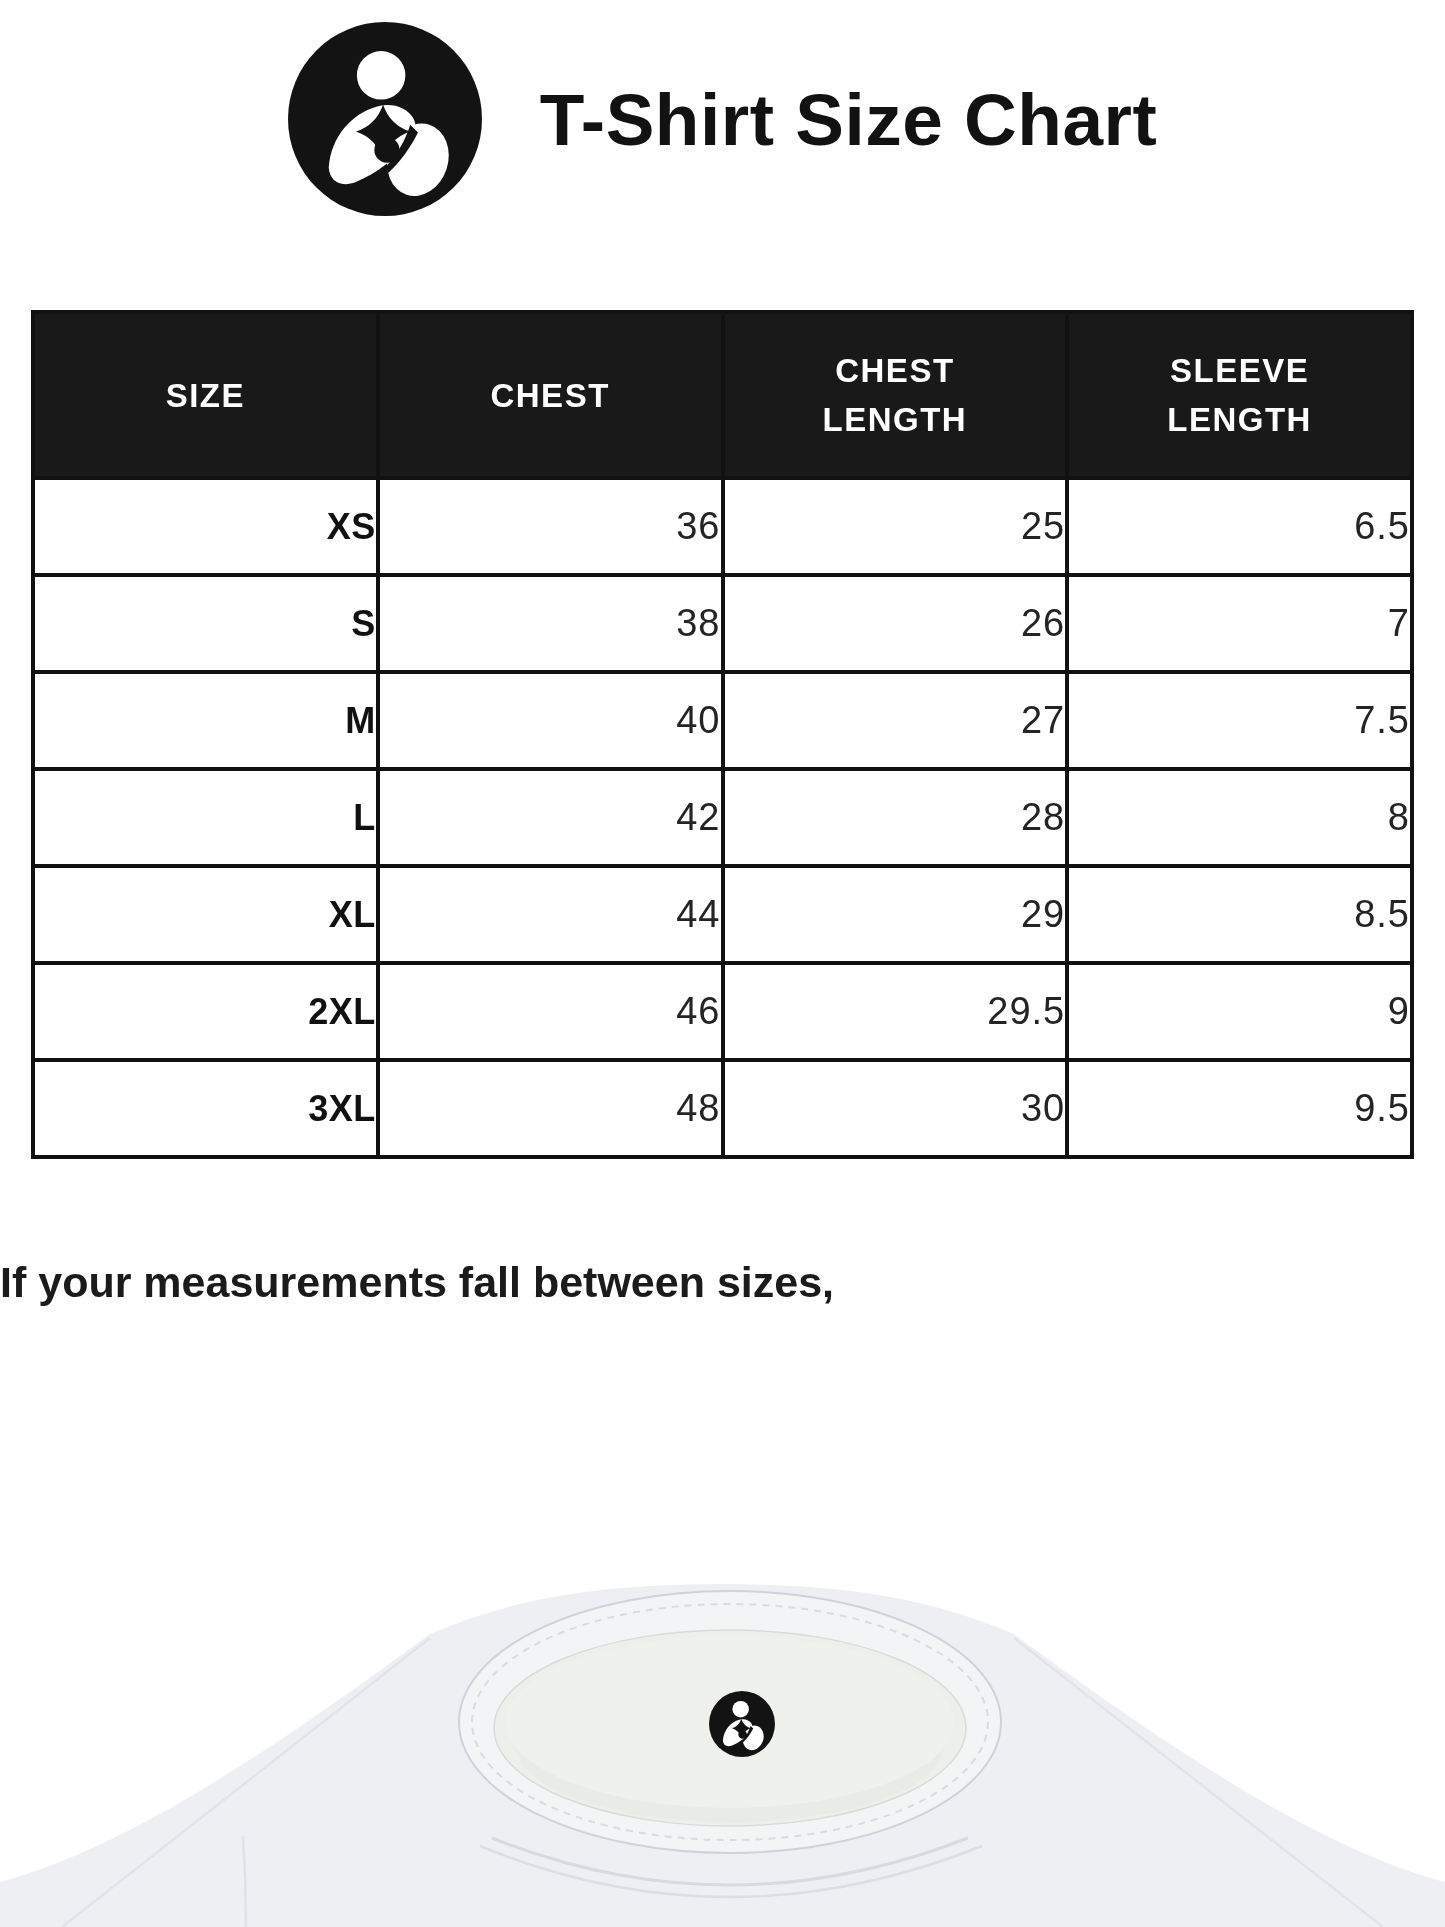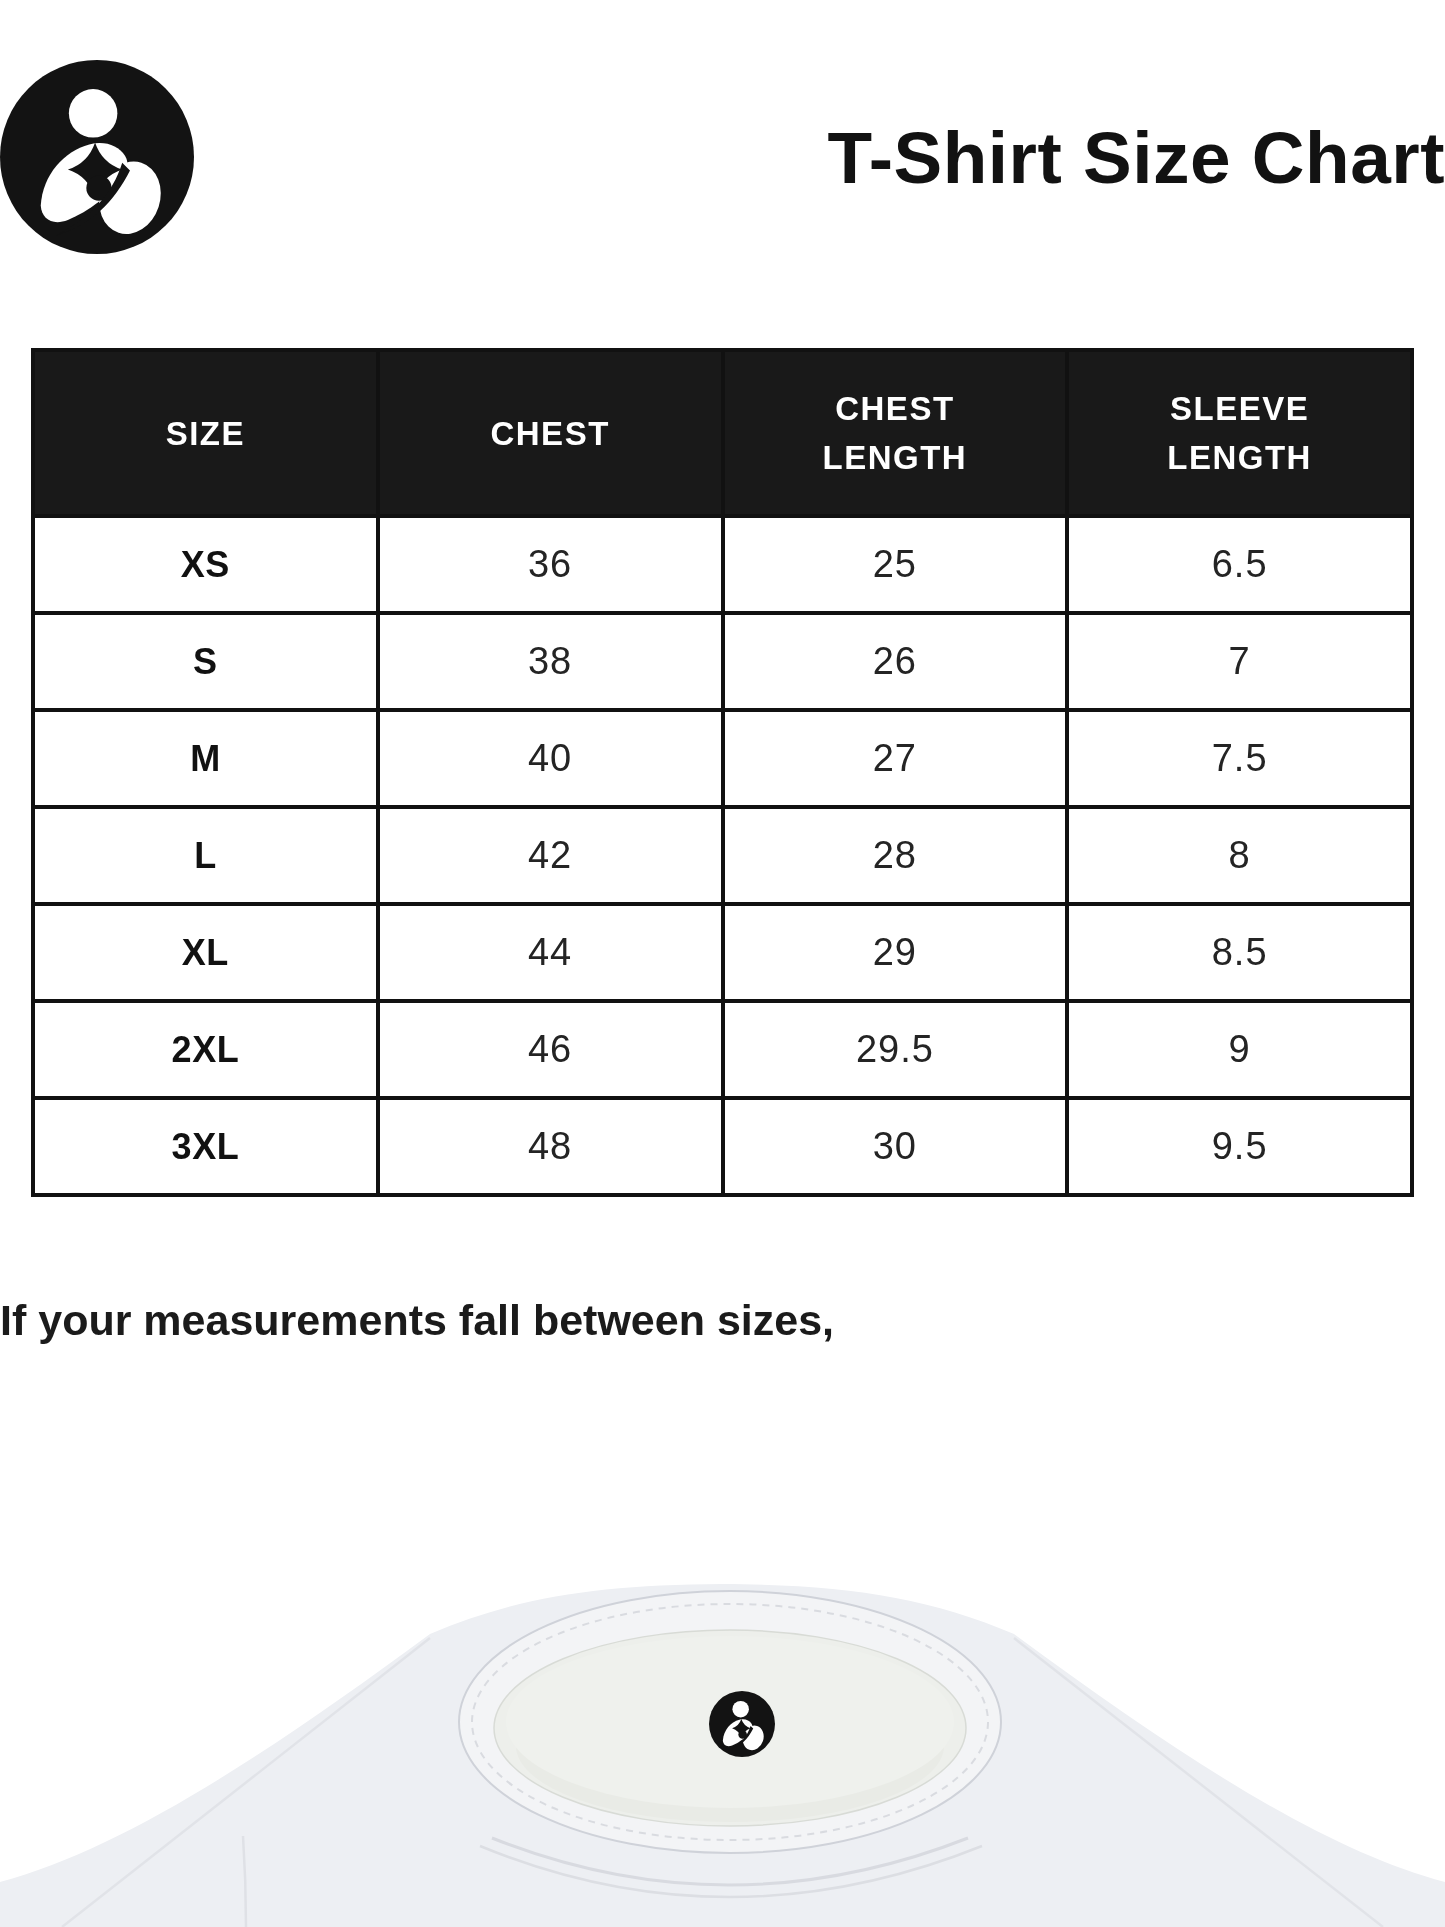--- a/index.html
+++ b/index.html
@@ -1,32 +1,32 @@
 <!DOCTYPE html>
 <html><head>
 <meta charset="utf-8">
 <style>
   html,body{margin:0;padding:0;}
   body{
     width:1445px;height:1927px;position:relative;overflow:hidden;
     background:#ffffff;font-family:"Liberation Sans", sans-serif;
   }
   
-  .header{display:flex;align-items:center;justify-content:space-between;gap:58px;padding-top:60px;}
+  .header{display:flex;align-items:center;justify-content:center;gap:58px;padding-top:22px;}
   .logo-mark{width:194px;height:194px;flex:0 0 194px;display:block;}
   .page-title{font-size:73px;font-weight:700;color:#121212;letter-spacing:0.5px;margin:0;}
   
   .size-table{
     width:1383px;margin:94px 0 0 31px;border-collapse:collapse;table-layout:fixed;
     border:1px solid #c4b5fd;
   }
   .size-table th,.size-table td{border:4px solid #111111;text-align:center;vertical-align:middle;padding:0;}
   .size-table thead th{background:#191919;color:#ffffff;height:162px;font-size:33px;font-weight:700;letter-spacing:1.5px;}
   .th-line{display:block;line-height:49px;}
-  .size-table tbody td{height:93px;background:#ffffff;font-size:38px;font-weight:300;color:#242424;letter-spacing:1px;}
+  .size-table tbody td{height:93px;background:#ffffff;font-size:38px;font-weight:300;color:#242424;letter-spacing:1px;text-align:right;}
   .size-table tbody td.size-cell{font-weight:700;font-size:36px;color:#111111;letter-spacing:0.5px;}
   
   .note{margin-top:92px;font-weight:700;font-size:43px;line-height:63px;color:#1b1b1b;}
   
   .shirt-figure{position:absolute;left:0;bottom:0;width:1445px;height:377px;display:block;}
   .defs-holder{position:absolute;width:0;height:0;overflow:hidden;}
 </style>
 </head>
 <body>
 

